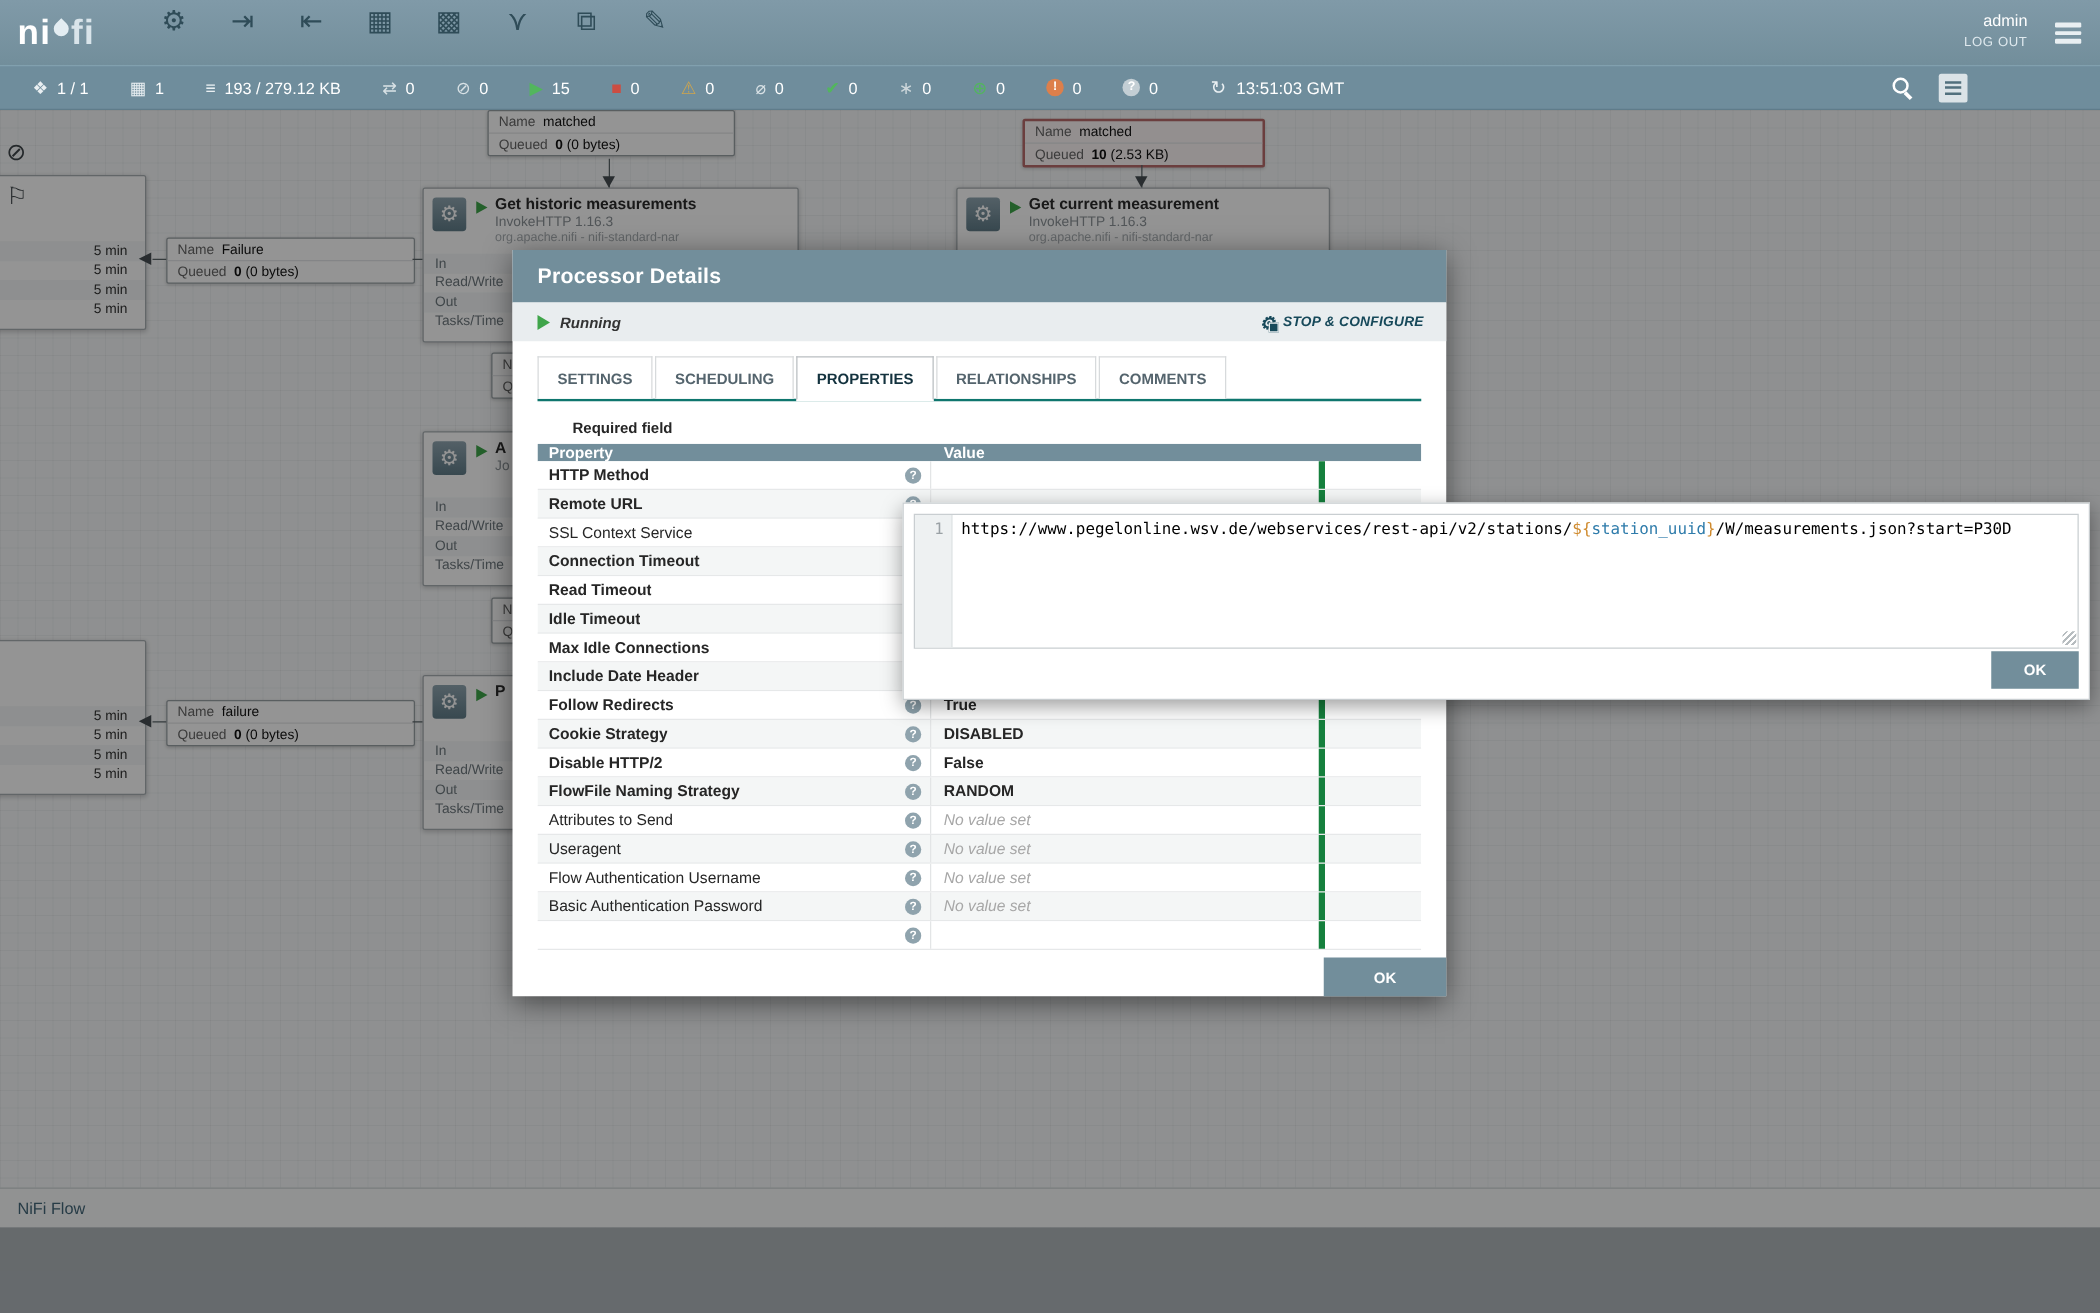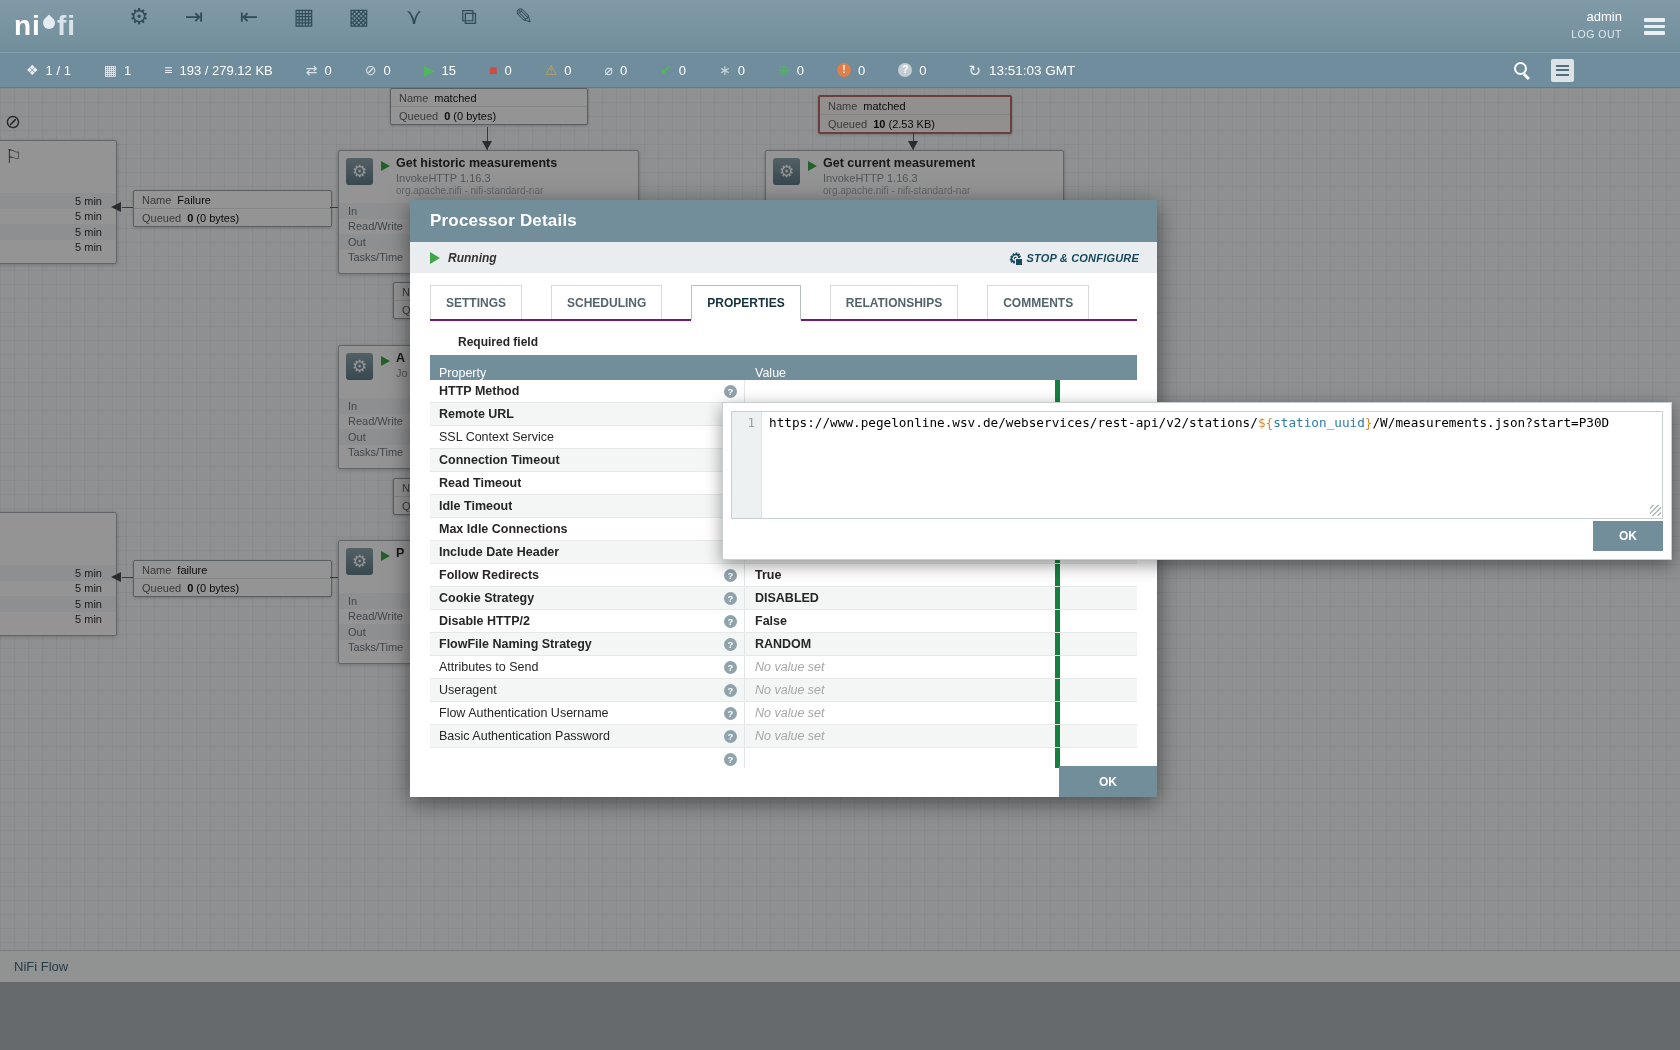--- a/index.html
+++ b/index.html
@@ -87,28 +87,28 @@
   .dlg-header{height:42px;background:#728e9b;display:flex;align-items:center;}
   .dlg-title{margin-left:20px;color:#fff;font-size:17px;font-weight:600;letter-spacing:.2px;}
   .dlg-state{height:31px;background:#e9edef;display:flex;align-items:center;position:relative;font-style:italic;}
   .state-play{margin-left:20px;width:0;height:0;border-left:10px solid #3fa54a;
     border-top:6px solid transparent;border-bottom:6px solid transparent;}
   .state-label{margin-left:8px;font-size:12px;font-weight:bold;color:#333;}
   .stop-config{position:absolute;right:18px;display:flex;align-items:center;gap:6px;cursor:pointer;
     color:#17495a;font-size:11px;font-weight:bold;letter-spacing:.2px;}
   .sc-icon{position:relative;font-size:14px;line-height:1;}
   .sc-icon::after{content:"";position:absolute;right:-3px;bottom:-1px;width:6px;height:6px;background:#17495a;border:1px solid #e9edef;}
-  .dlg-tabs{margin:12px 20px 0 20px;border-bottom:2px solid #701a75;display:flex;align-items:center;gap:27px;}
+  .dlg-tabs{margin:12px 20px 0 20px;border-bottom:2px solid #0f766e;display:flex;align-items:center;}
   .tab{padding:10px 15px 9px;font-size:12px;font-weight:bold;color:#54646d;background:#fff;
     border:1px solid #d7dadc;border-bottom:none;margin-right:2px;cursor:pointer;}
   .tab.active{color:#13323e;border-color:#b9bec1;margin-bottom:-2px;border-bottom:2px solid #fff;}
   .required-note{margin:14px 0 0 20px;font-size:12px;font-weight:bold;color:#262626;padding-left:28px;}
 
   .ptable{position:absolute;left:20px;top:155px;width:707px;height:413px;overflow:hidden;font-size:12.5px;}
-  .pt-head{display:flex;height:25px;background:#728e9b;color:#fff;font-weight:400;align-items:flex-end;font-size:12.5px;}
+  .pt-head{display:flex;height:14px;background:#728e9b;color:#fff;font-weight:700;align-items:flex-end;font-size:12.5px;}
   .pt-head .h-prop{width:315px;padding-left:9px;box-sizing:border-box;}
   .pt-head .h-val{padding-left:10px;}
   .prow{display:flex;height:23px;border-bottom:1px solid #e6e8e9;box-sizing:border-box;background:#fff;}
   .prow:nth-child(even){background:#f4f6f6;}
   .c-prop{width:315px;box-sizing:border-box;padding-left:9px;position:relative;display:flex;
     align-items:center;height:100%;border-right:1px solid #e3e5e6;color:#262626;}
   .c-prop.req .pname{font-weight:bold;}
   .pname{white-space:nowrap;overflow:hidden;}
   .help{position:absolute;right:7px;top:4.5px;width:13px;height:13px;border-radius:50%;background:#8fa3ad;
     color:#fff;font-size:9.5px;font-weight:bold;display:flex;align-items:center;justify-content:center;cursor:pointer;}

